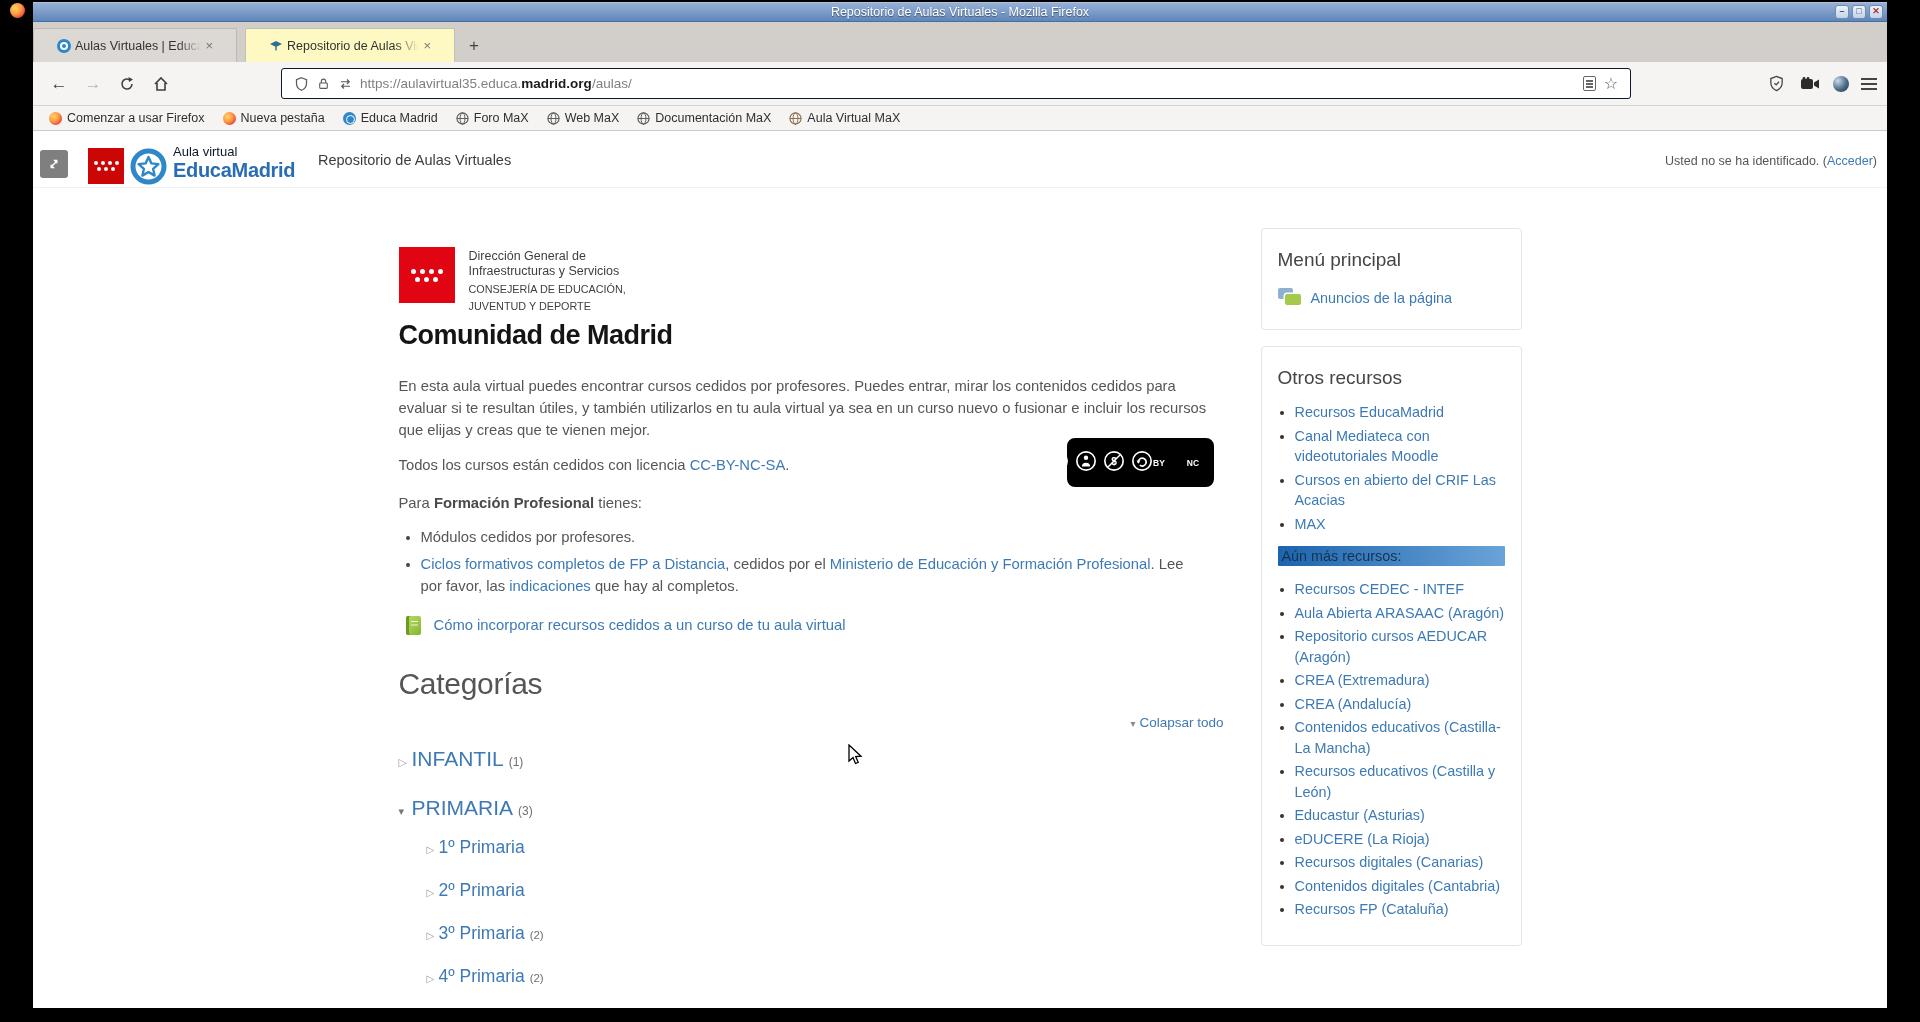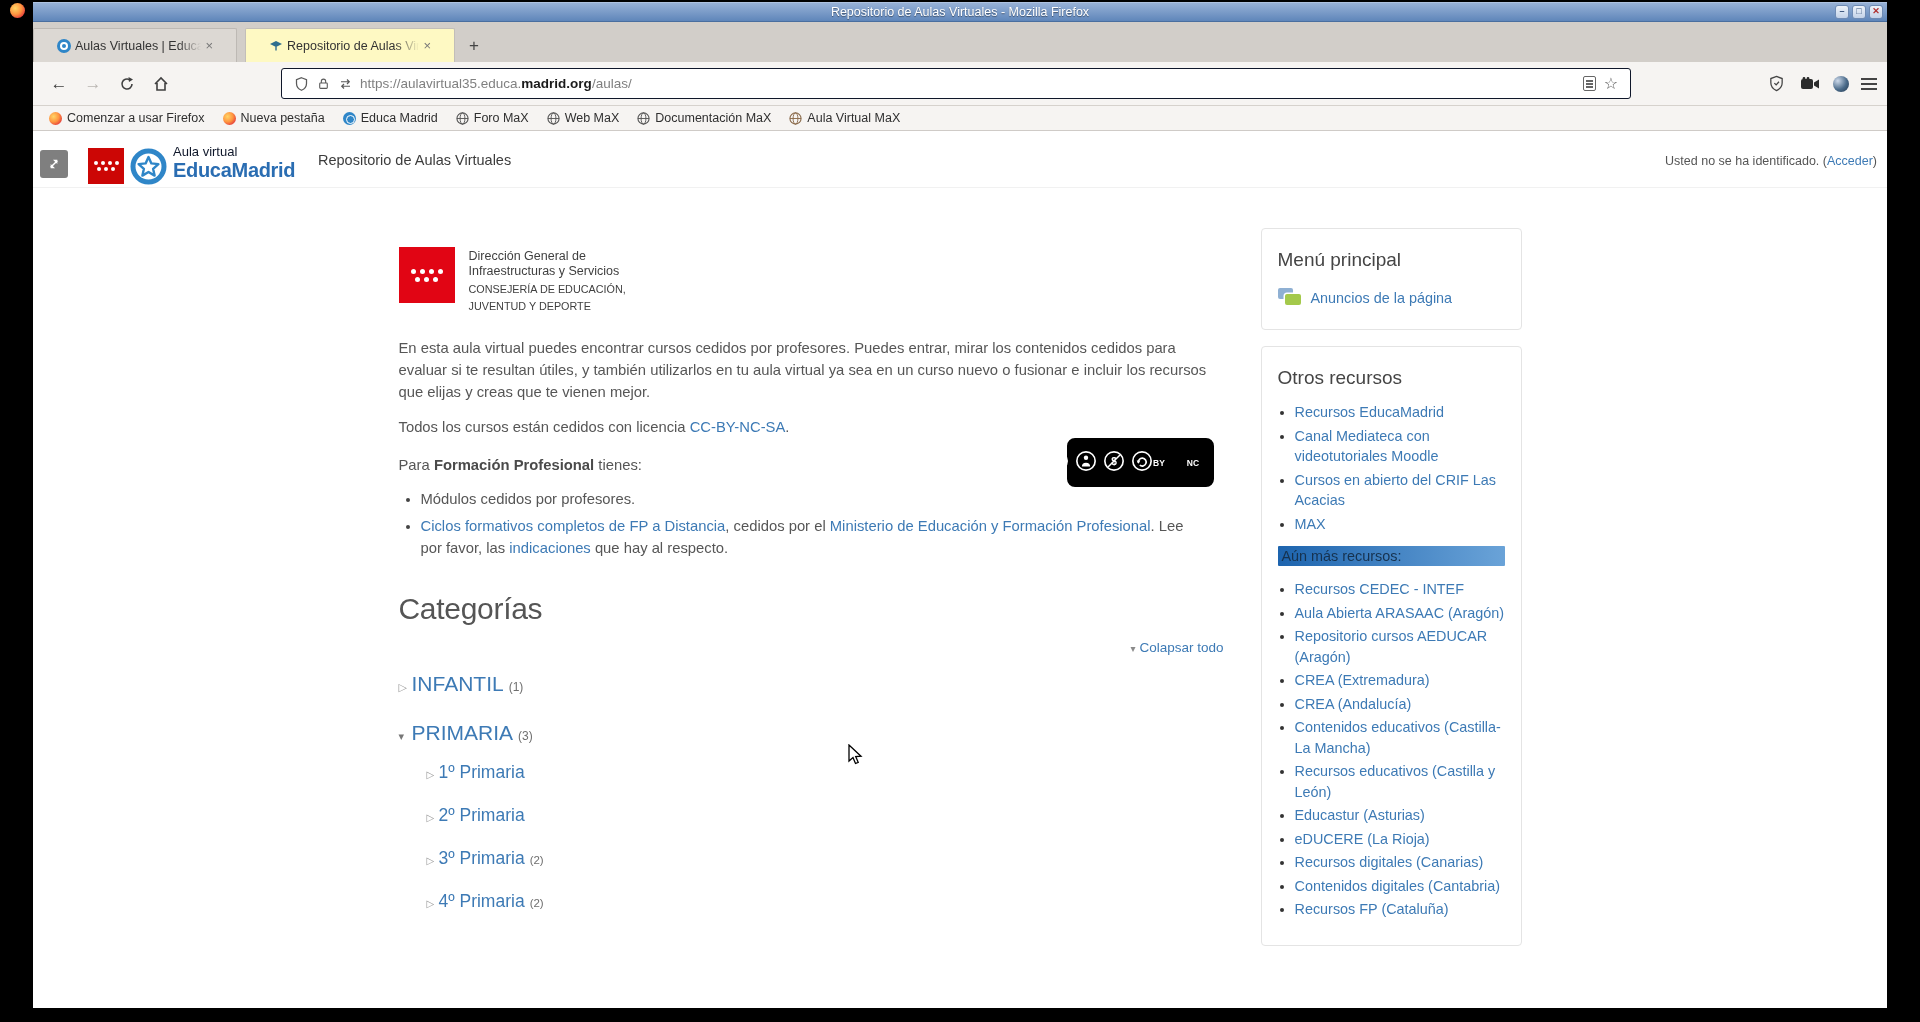--- a/index.html
+++ b/index.html
@@ -356,20 +356,21 @@
                 <span class="d"></span>
               </div>
           </div>
           <div class="orgtext">
             <div class="l1">Dirección General de</div>
             <div class="l1">Infraestructuras y Servicios</div>
             <div class="l2">CONSEJERÍA DE EDUCACIÓN,</div>
             <div class="l2">JUVENTUD Y DEPORTE</div>
           </div>
         </div>
+        <div class="orgname">Comunidad de Madrid</div>
 
         <p class="intro">En esta aula virtual puedes encontrar cursos cedidos por profesores. Puedes entrar, mirar los contenidos cedidos para evaluar si te resultan útiles, y también utilizarlos en tu aula virtual ya sea en un curso nuevo o fusionar e incluir los recursos que elijas y creas que te vienen mejor.</p>
 
         <p class="license"><span>Todos los cursos están cedidos con licencia </span><a href="#">CC-BY-NC-SA</a><span>.</span></p>
 
         <div class="ccbadge">
           <div class="ccrow">
             <span><svg width="22" height="22" viewBox="0 0 24 24">
                   <circle cx="12" cy="12" r="10" fill="none" stroke="#fff" stroke-width="1.8"></circle>
                   <text x="12" y="15.5" font-size="10" font-weight="bold" fill="#fff" text-anchor="middle" font-family="Liberation Sans, sans-serif">cc</text>
@@ -394,23 +395,27 @@
             <span>BY</span>
             <span>NC</span>
             <span>SA</span>
           </div>
         </div>
 
         <p class="fpline"><span>Para </span><b>Formación Profesional</b><span> tienes:</span></p>
 
         <ul class="fplist">
           <li>Módulos cedidos por profesores.</li>
-          <li><a href="#">Ciclos formativos completos de FP a Distancia</a><span>, cedidos por el </span><a href="#">Ministerio de Educación y Formación Profesional</a><span>. Lee por favor, las </span><a href="#">indicaciones</a><span> que hay al respecto.</span></li>
+          <li><a href="#">Ciclos formativos completos de FP a Distancia</a><span>, cedidos por el </span><a href="#">Ministerio de Educación y Formación Profesional</a><span>. Lee por favor, las </span><a href="#">indicaciones</a><span> que hay al completos.</span></li>
         </ul>
 
+        <div class="howto">
+          <span class="bookicon"></span>
+          <a href="#">Cómo incorporar recursos cedidos a un curso de tu aula virtual</a>
+        </div>
 
         <h2 class="h2cats">Categorías</h2>
 
         <div class="collapserow">
           <span class="tri">▾</span><a href="#">Colapsar todo</a>
         </div>
 
         <div class="cat first">
           <span class="tri">▷</span>
           <a href="#">INFANTIL</a>

